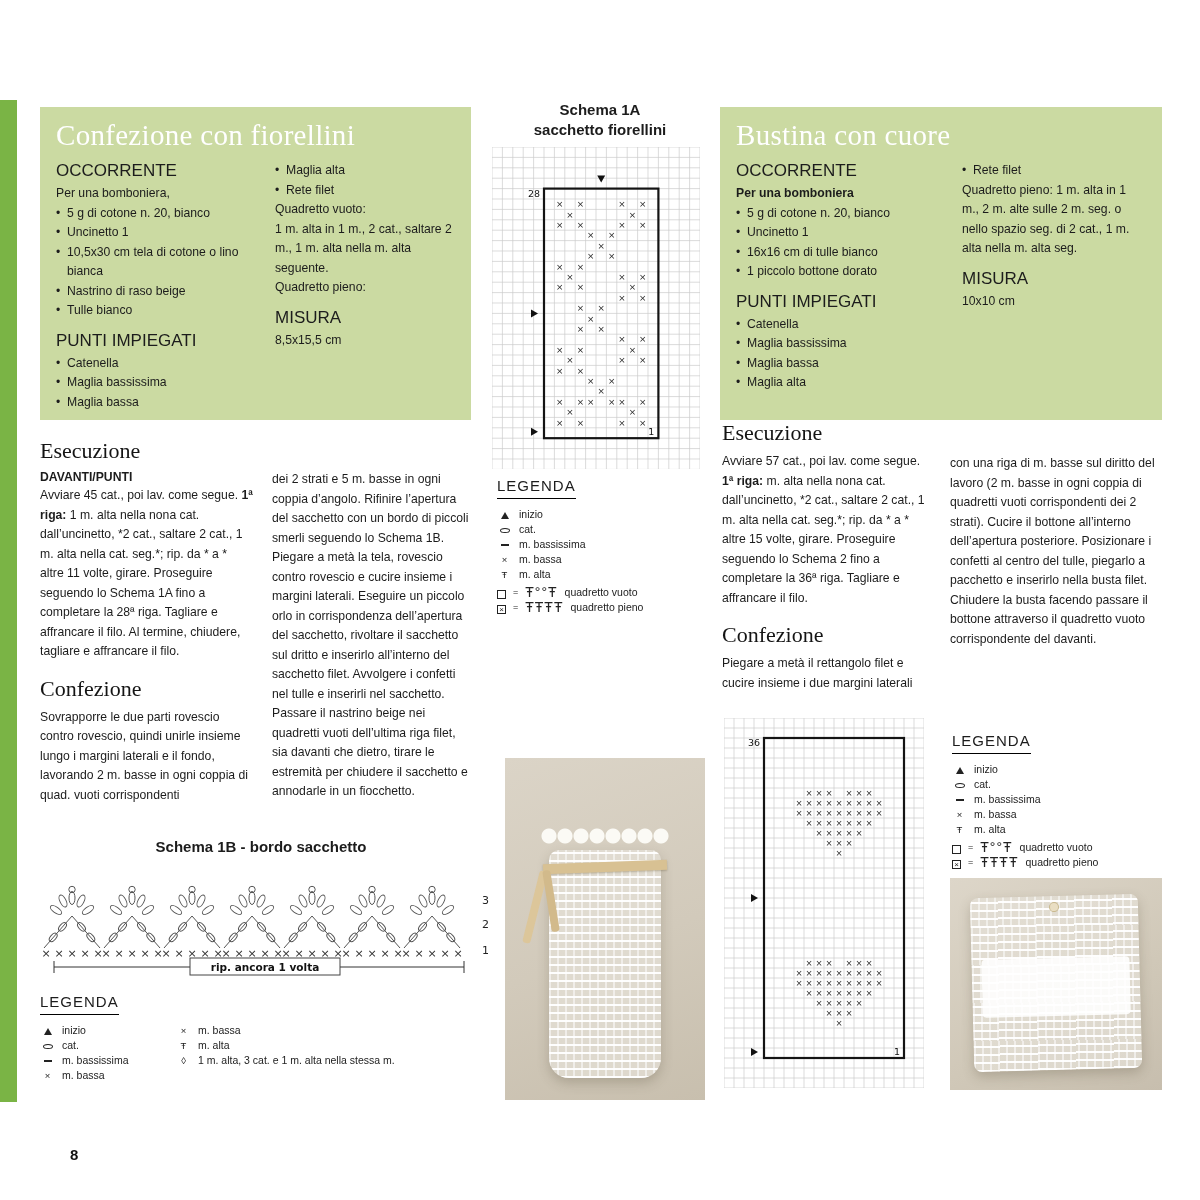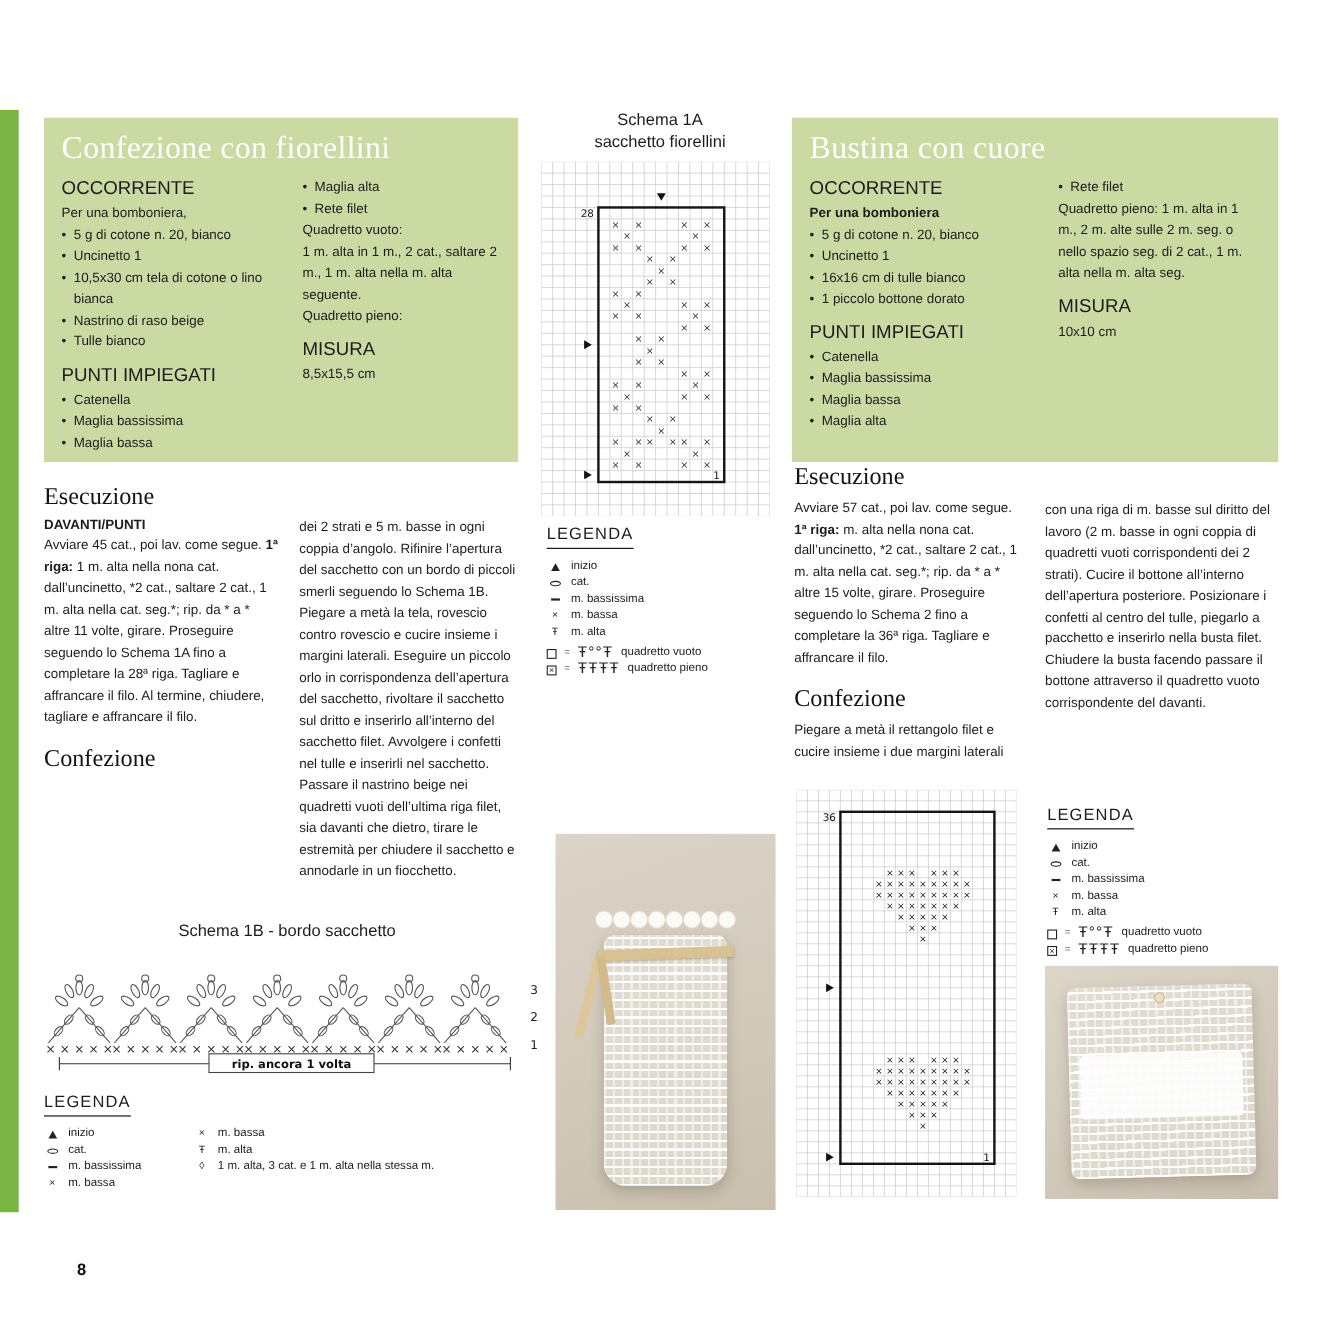--- a/index.html
+++ b/index.html
@@ -13,21 +13,21 @@
   .cols{display:flex;gap:16px}
   .smallhead{font-weight:400;font-size:17px;margin:10px 0 3px}
   .smallhead.first{margin-top:2px}
   .body{font-size:12.2px;line-height:1.6;color:#1c1c1c}
   ul.blist{list-style:none}
   ul.blist li{padding-left:11px;position:relative}
   ul.blist li::before{content:"•";position:absolute;left:0}
   .serifh{font-family:"Liberation Serif",serif;font-size:22px;font-weight:400;color:#141414;margin:14px 0 6px}
   .serifh.first{margin-top:0}
   .boldline{font-weight:700;font-size:12.2px;margin-bottom:2px}
-  .schemat{font-weight:400;font-size:15px;text-align:center;line-height:1.35}
+  .schemat{font-weight:700;font-size:15px;text-align:center;line-height:1.35}
   .legend-h{display:inline-block;font-size:15px;letter-spacing:1px;border-bottom:1.2px solid #000;padding-bottom:4px;margin-bottom:8px}
   .lrow{display:flex;align-items:flex-end;gap:7px;font-size:10.5px;line-height:14px;color:#222;margin-bottom:1px}
   .lsym{width:15px;flex:none;display:flex;justify-content:center;align-items:center;height:12px;font-size:9.5px;color:#222}
   .tri{width:0;height:0;border-left:4px solid transparent;border-right:4px solid transparent;border-bottom:7px solid #222}
   .oval{width:10px;height:5px;border:1px solid #222;border-radius:50%}
   .dsh{width:8px;height:2px;background:#222}
   .sqbox{width:9px;height:9px;border:1px solid #222;display:inline-flex;align-items:center;justify-content:center;font-size:8px;flex:none}
   .eq{font-size:9px}
   .combo{font-size:14px;letter-spacing:1px;white-space:nowrap}
   .chart{line-height:0}
@@ -91,20 +91,21 @@
     </div>
   </div>
 
   <div class="abs" style="left:40px;top:438px;width:434px">
     <div class="cols" style="gap:18px">
       <div style="width:214px">
         <div class="serifh first">Esecuzione</div>
         <div class="boldline">DAVANTI/PUNTI</div>
         <p class="body"><span>Avviare 45 cat., poi lav. come segue. </span><b>1ª riga:</b><span> 1 m. alta nella nona cat. dall’uncinetto, *2 cat., saltare 2 cat., 1 m. alta nella cat. seg.*; rip. da * a * altre 11 volte, girare. Proseguire seguendo lo Schema 1A fino a completare la 28ª riga. Tagliare e affrancare il filo. Al termine, chiudere, tagliare e affrancare il filo.</span></p>
         <div class="serifh">Confezione</div>
+        <p class="body">Sovrapporre le due parti rovescio contro rovescio, quindi unirle insieme lungo i margini laterali e il fondo, lavorando 2 m. basse in ogni coppia di quad. vuoti corrispondenti</p>
       </div>
       <div style="flex:1">
         <p class="body" style="margin-top:32px">dei 2 strati e 5 m. basse in ogni coppia d’angolo. Rifinire l’apertura del sacchetto con un bordo di piccoli smerli seguendo lo Schema 1B. Piegare a metà la tela, rovescio contro rovescio e cucire insieme i margini laterali. Eseguire un piccolo orlo in corrispondenza dell’apertura del sacchetto, rivoltare il sacchetto sul dritto e inserirlo all’interno del sacchetto filet. Avvolgere i confetti nel tulle e inserirli nel sacchetto. Passare il nastrino beige nei quadretti vuoti dell’ultima riga filet, sia davanti che dietro, tirare le estremità per chiudere il sacchetto e annodarle in un fiocchetto.</p>
       </div>
     </div>
   </div>
 
   <div class="abs" style="left:492px;top:100px;width:216px">
     <div class="schemat">Schema 1A</div>
     <div class="schemat">sacchetto fiorellini</div>

